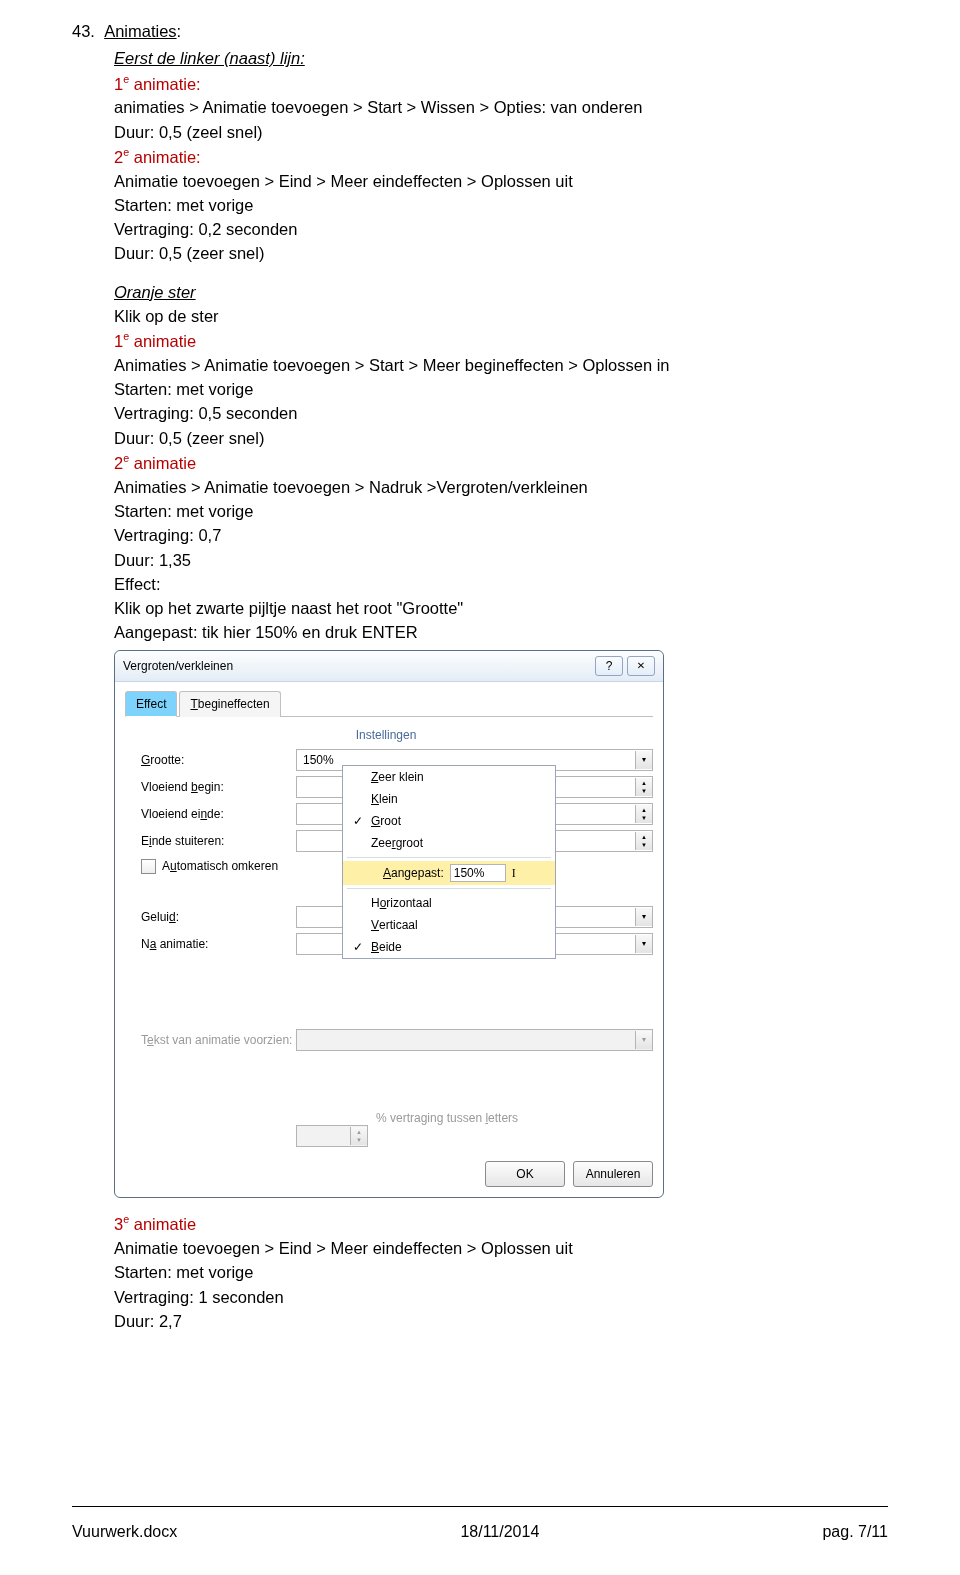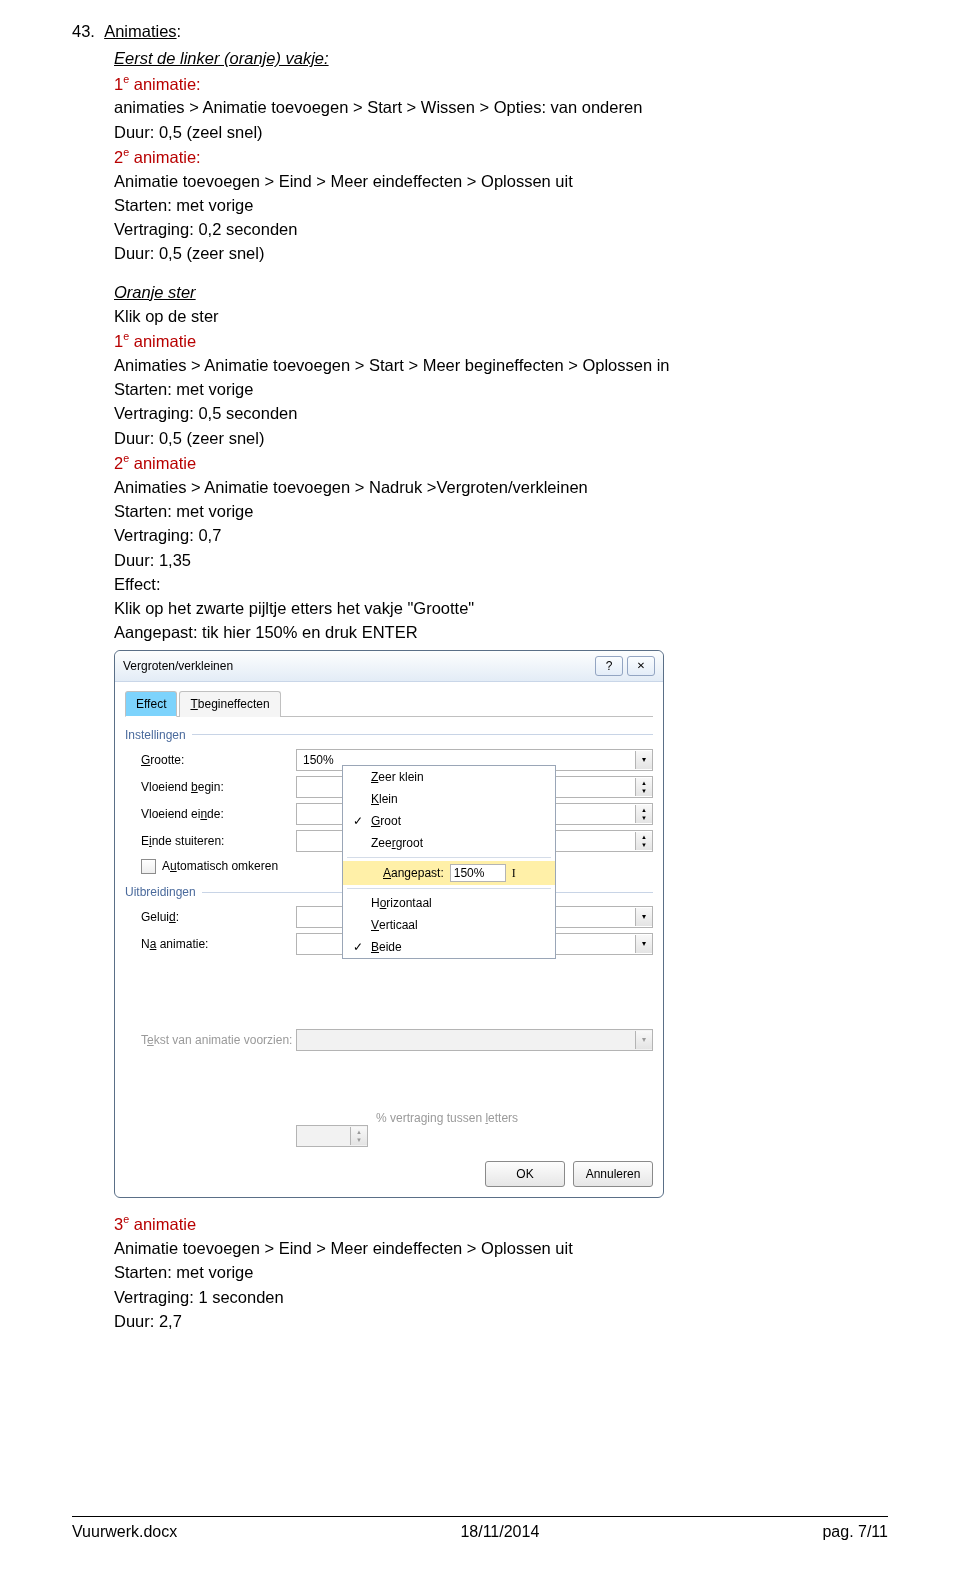--- a/index.html
+++ b/index.html
@@ -64,21 +64,21 @@
     border:1px solid #c0c0c0;
     border-bottom:none;
     background:#f5f5f5;
     margin-right:2px;
     border-radius:3px 3px 0 0;
     position:relative;
     top:1px;
   }
   .tab.active { background:#7dd3fc; border-bottom:1px solid #fff; }
 
-  .group-label { display:flex; align-items:center; color:#4a6a9c; margin:10px 0 6px 0; }
+  .group-label { display:flex; align-items:center; color:#4a6a9c; margin:10px 0 6px 0;flex-direction:column; }
   .group-label .txt { margin-right:6px; }
   .group-label .line { flex:1; height:1px; background:#c8d4e6; }
 
   .frow {
     display:flex; align-items:center; margin:5px 0 5px 16px;
   }
   .flabel { width:155px; color:#000; }
   .flabel.disabled, .frow.disabled, .fctrl.disabled, .disabled { color:#9a9a9a;margin-top:37px; }
   .fval {
     flex:1;
@@ -151,39 +151,39 @@
   }
 
   
   .footer {
     position:absolute;
     left:72px; right:72px;
     bottom:32px;
     border-top:1px solid #000;
     display:flex;
     justify-content:space-between;
-    padding-top:4px;
+    padding-top:14px;
     font-size:16px;
   }
 
   .uacc { text-decoration:underline; }
 </style>
 </head>
 <body>
 
 <div class="page">
 
   <p class="para">
     <span class="section-num">43.</span>
     <span>&nbsp;</span><span class="underline">Animaties</span><span>:</span>
   </p>
 
   <div class="indent-block">
 
-    <p class="para"><span class="underline ital">Eerst de linker (oranje) vakje:</span></p>
+    <p class="para"><span class="underline ital">Eerst de linker (naast) lijn:</span></p>
 
     <p class="para red">
       <span>1</span><span class="sup">e</span><span> animatie:</span>
     </p>
     <p class="para">animaties &gt; Animatie toevoegen &gt; Start &gt; Wissen &gt; Opties: van onderen</p>
     <p class="para">Duur: 0,5 (zeel snel)</p>
 
     <p class="para red">
       <span>2</span><span class="sup">e</span><span> animatie:</span>
     </p>
@@ -206,21 +206,21 @@
     <p class="para">Duur: 0,5 (zeer snel)</p>
 
     <p class="para red">
       <span>2</span><span class="sup">e</span><span> animatie</span>
     </p>
     <p class="para">Animaties &gt; Animatie toevoegen &gt; Nadruk &gt;Vergroten/verkleinen</p>
     <p class="para">Starten: met vorige</p>
     <p class="para">Vertraging: 0,7</p>
     <p class="para">Duur: 1,35</p>
     <p class="para">Effect:</p>
-    <p class="para">Klik op het zwarte pijltje etters het vakje "Grootte"</p>
+    <p class="para">Klik op het zwarte pijltje naast het root "Grootte"</p>
     <p class="para">Aangepast: tik hier 150% en druk ENTER</p>
 
     <div class="dialog">
       <div class="dlg-titlebar">
         <span class="title">Vergroten/verkleinen</span>
         <div class="tb-btn">
             <span>?</span>
           </div>
         <div class="tb-btn">
             <span style="font-size:10px">✕</span>

